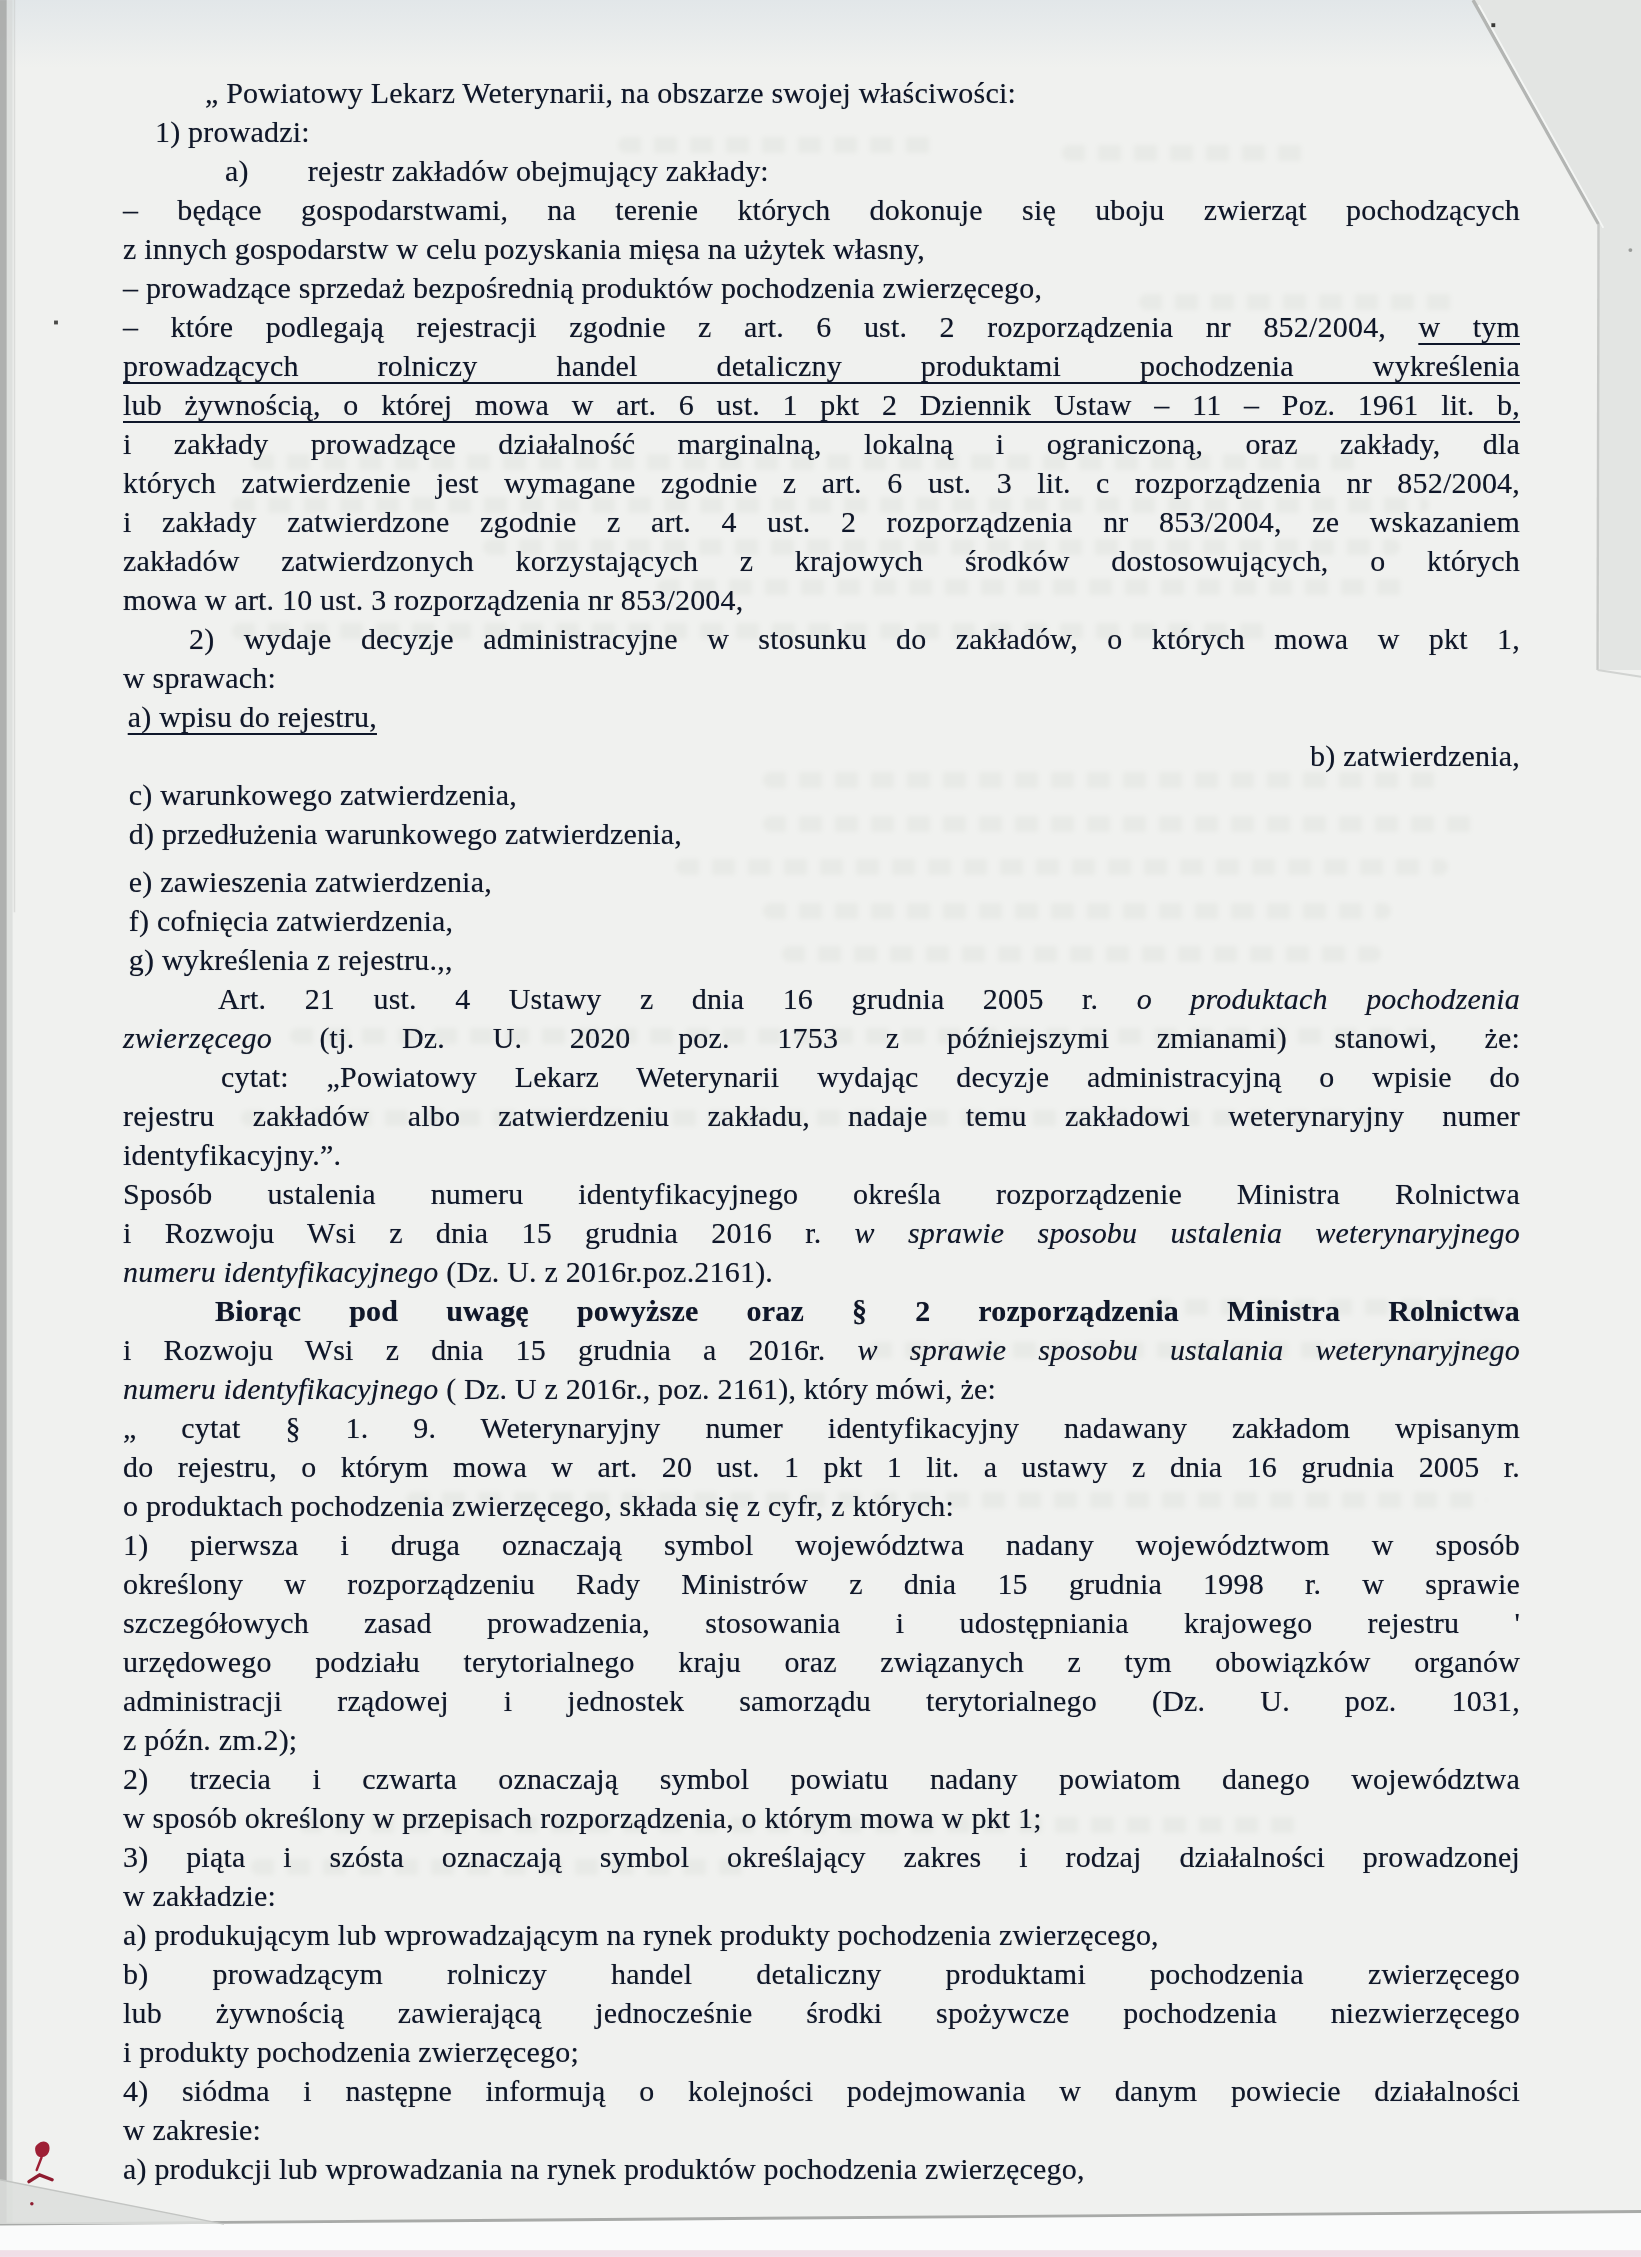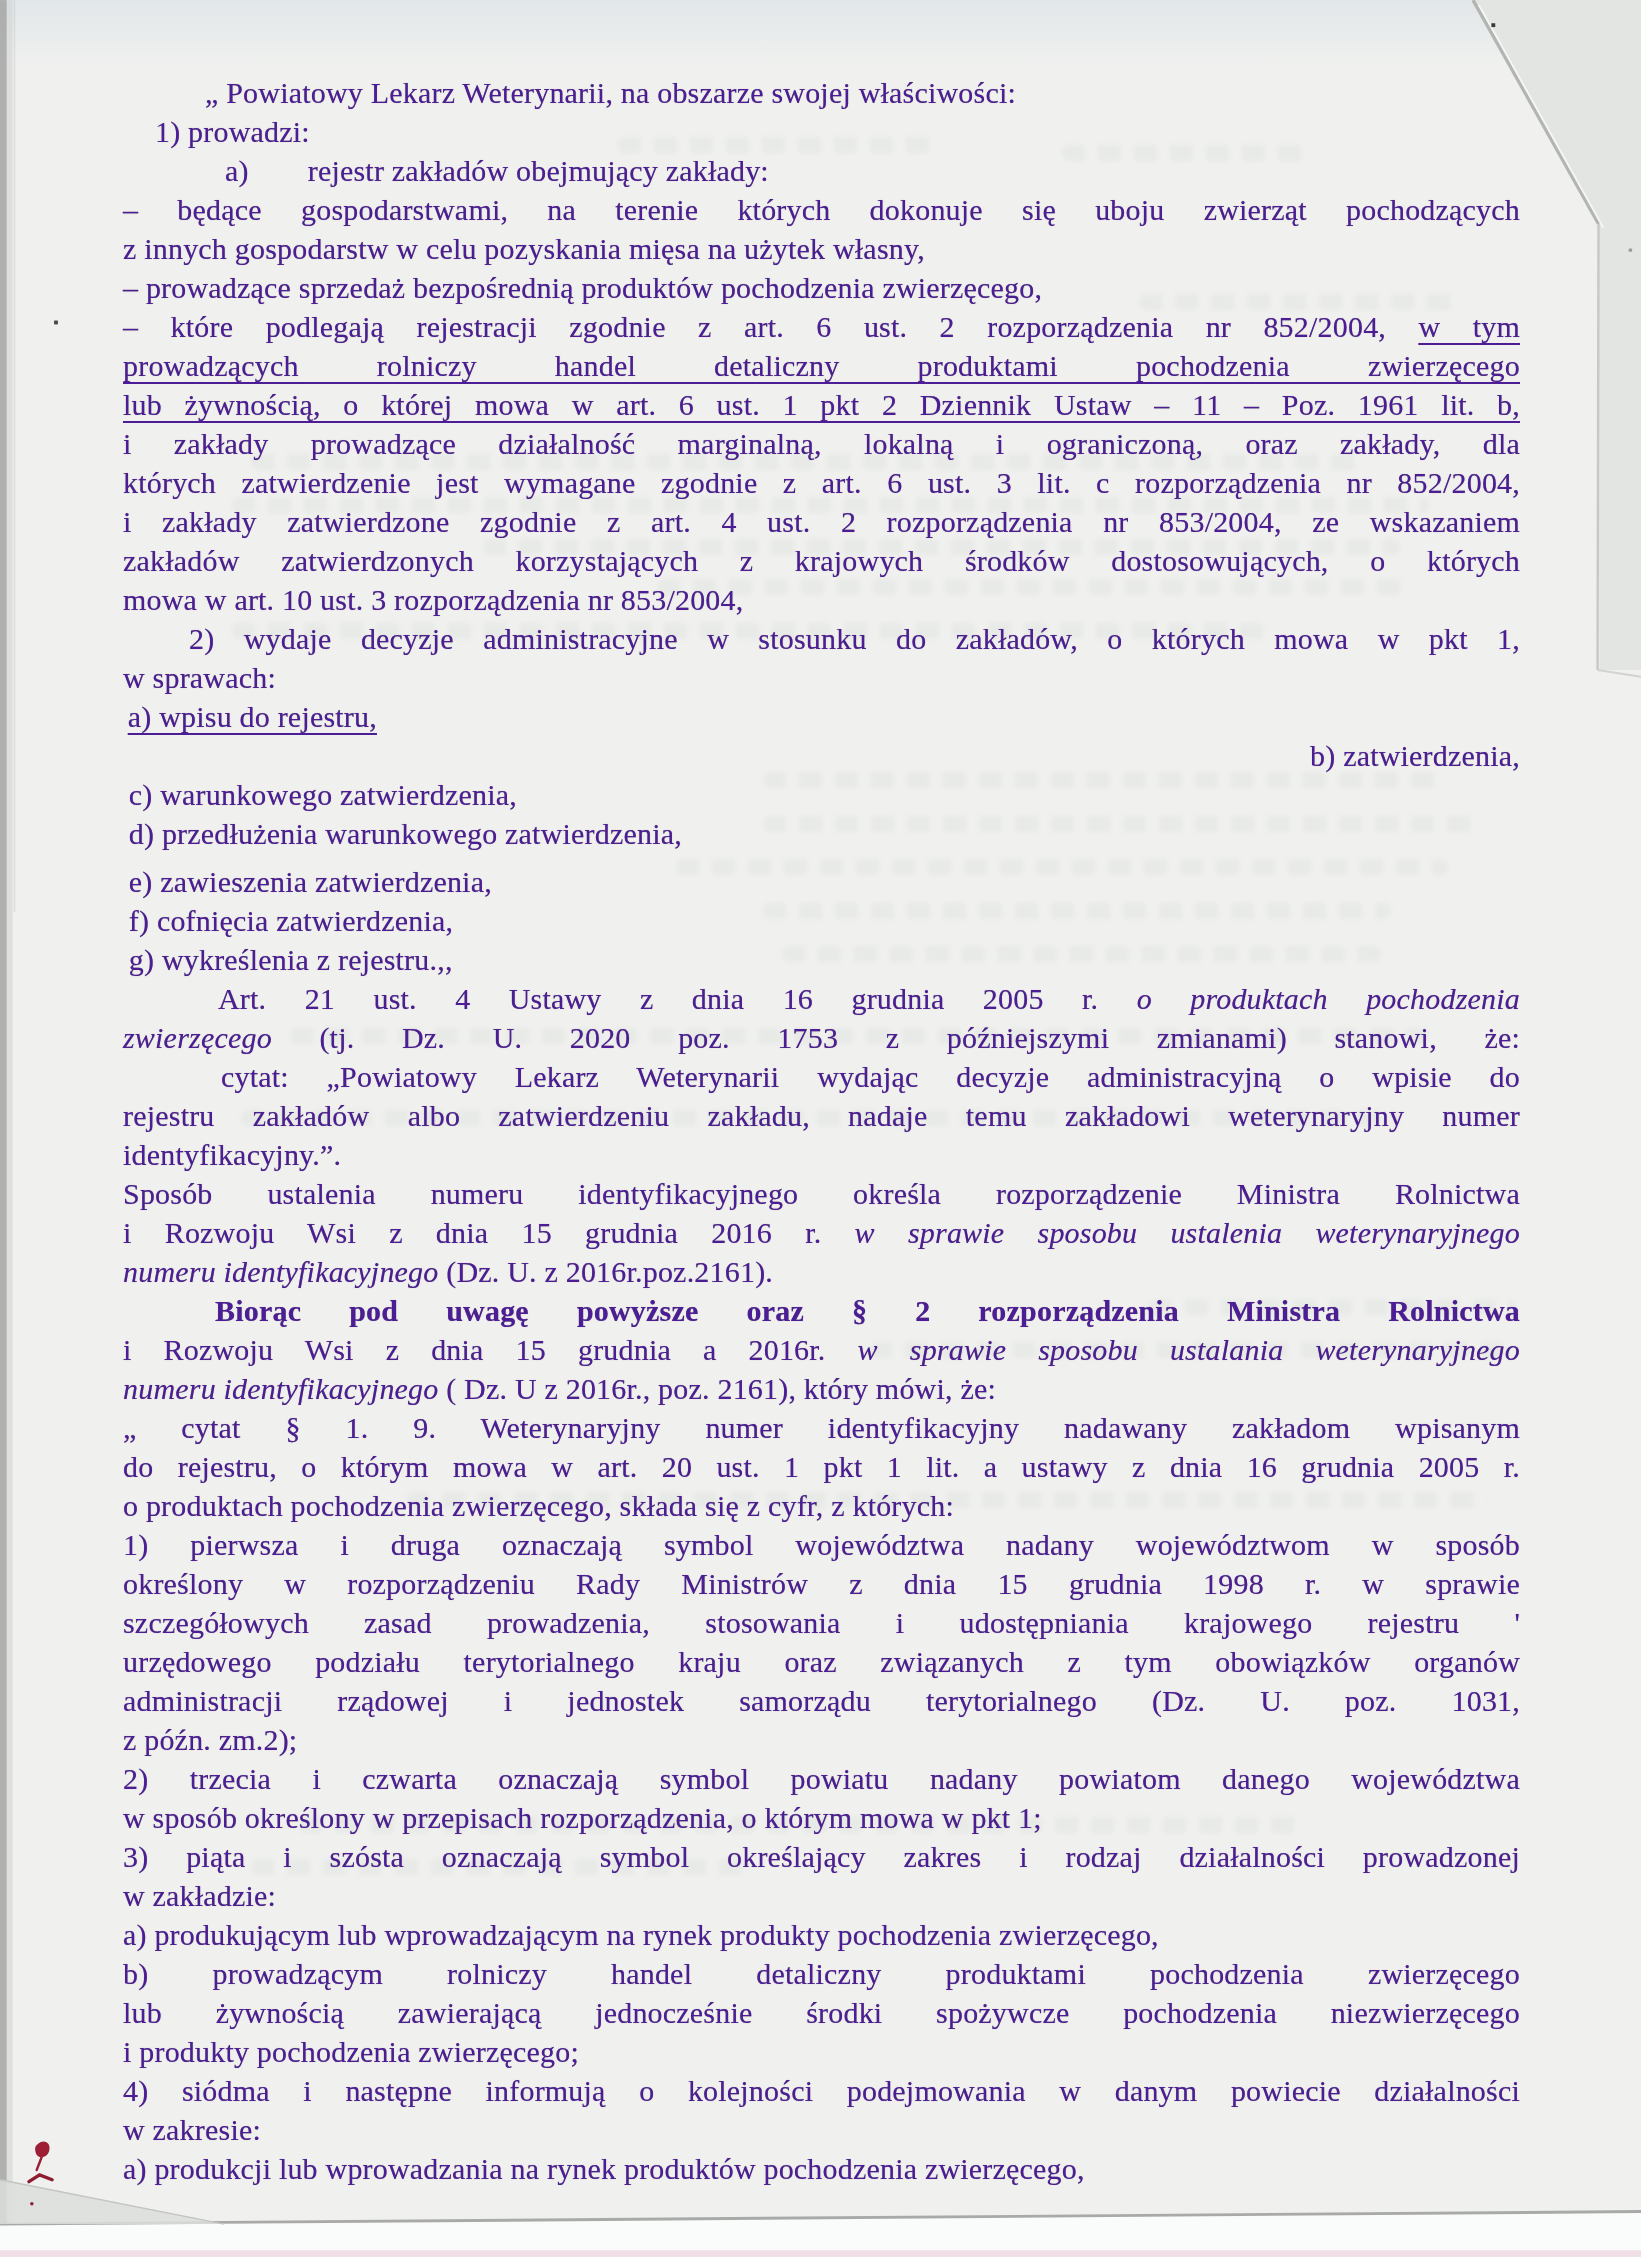--- a/index.html
+++ b/index.html
@@ -8,21 +8,21 @@
     background:#f0f1ef;
     font-family:"Liberation Serif","DejaVu Serif",serif;
   }
   
   .top-tint{position:absolute;left:0;top:0;width:1641px;height:68px;
     background:linear-gradient(180deg,rgba(214,222,228,.55),rgba(214,222,228,0));
     pointer-events:none;}
   
   #doc{
     position:absolute;left:123px;top:73px;width:1397px;
-    font-size:30px;line-height:39px;color:#4c1d95;
+    font-size:30px;line-height:39px;color:#0f172a;
     letter-spacing:0.2px;
     text-shadow:0 0 0.7px rgba(40,40,38,.55);
   }
   .line{height:39px;white-space:normal;text-align:left;}
   .line.just{text-align:justify;text-align-last:justify;}
   .u{text-decoration:underline;text-decoration-thickness:2.1px;text-underline-offset:5.8px;}
   .i{font-style:italic;}
   
   .sm{position:absolute;height:16.4px;pointer-events:none;
     background:repeating-linear-gradient(90deg,rgba(112,128,104,.38) 0 23px,rgba(112,128,104,0) 23px 36px);
@@ -56,21 +56,21 @@
 <div class="sm" style="left:251px;top:1859px;width:502px"></div>
 
 <div id="doc">
     <div class="line" style="padding-left: 82px;"><span>„ Powiatowy Lekarz Weterynarii,  na obszarze swojej właściwości:</span></div>
     <div class="line" style="padding-left: 32px;"><span>1)  prowadzi:</span></div>
     <div class="line" style="padding-left: 102px;"><span>a)</span><span style="margin-left: 59px;">rejestr zakładów obejmujący zakłady:</span></div>
     <div class="line just"><span>– będące gospodarstwami, na terenie których dokonuje się uboju zwierząt pochodzących</span></div>
     <div class="line"><span>z innych gospodarstw w celu pozyskania mięsa na użytek własny,</span></div>
     <div class="line"><span>– prowadzące sprzedaż bezpośrednią produktów pochodzenia zwierzęcego,</span></div>
     <div class="line just"><span>– które podlegają rejestracji zgodnie z art. 6 ust. 2 rozporządzenia nr 852/2004, </span><span class="u">w tym</span></div>
-    <div class="line just"><span class="u">prowadzących rolniczy handel detaliczny produktami pochodzenia zwierzęcego</span></div>
+    <div class="line just"><span class="u">prowadzących rolniczy handel detaliczny produktami pochodzenia wykreślenia</span></div>
     <div class="line just"><span class="u">lub żywnością, o której mowa w art. 6 ust. 1 pkt 2 Dziennik Ustaw – 11 – Poz. 1961 lit. b,</span></div>
     <div class="line just"><span>i zakłady prowadzące działalność marginalną, lokalną i ograniczoną, oraz zakłady, dla</span></div>
     <div class="line just"><span>których zatwierdzenie jest wymagane zgodnie z art. 6 ust. 3 lit. c rozporządzenia nr 852/2004,</span></div>
     <div class="line just"><span>i zakłady zatwierdzone zgodnie z art. 4 ust. 2 rozporządzenia nr 853/2004, ze wskazaniem</span></div>
     <div class="line just"><span>zakładów zatwierdzonych korzystających z krajowych środków dostosowujących, o których</span></div>
     <div class="line"><span>mowa w art. 10 ust. 3 rozporządzenia nr 853/2004,</span></div>
     <div class="line just" style="padding-left: 66px;"><span>2) wydaje decyzje administracyjne w stosunku do zakładów, o których mowa w pkt 1,</span></div>
     <div class="line"><span>w sprawach:</span></div>
     <div class="line" style="padding-left: 4.8px;"><span class="u">a) wpisu do rejestru,</span></div>
     <div class="line" style="padding-left: 5.8px; text-align: right;"><span>b) zatwierdzenia,</span></div>

